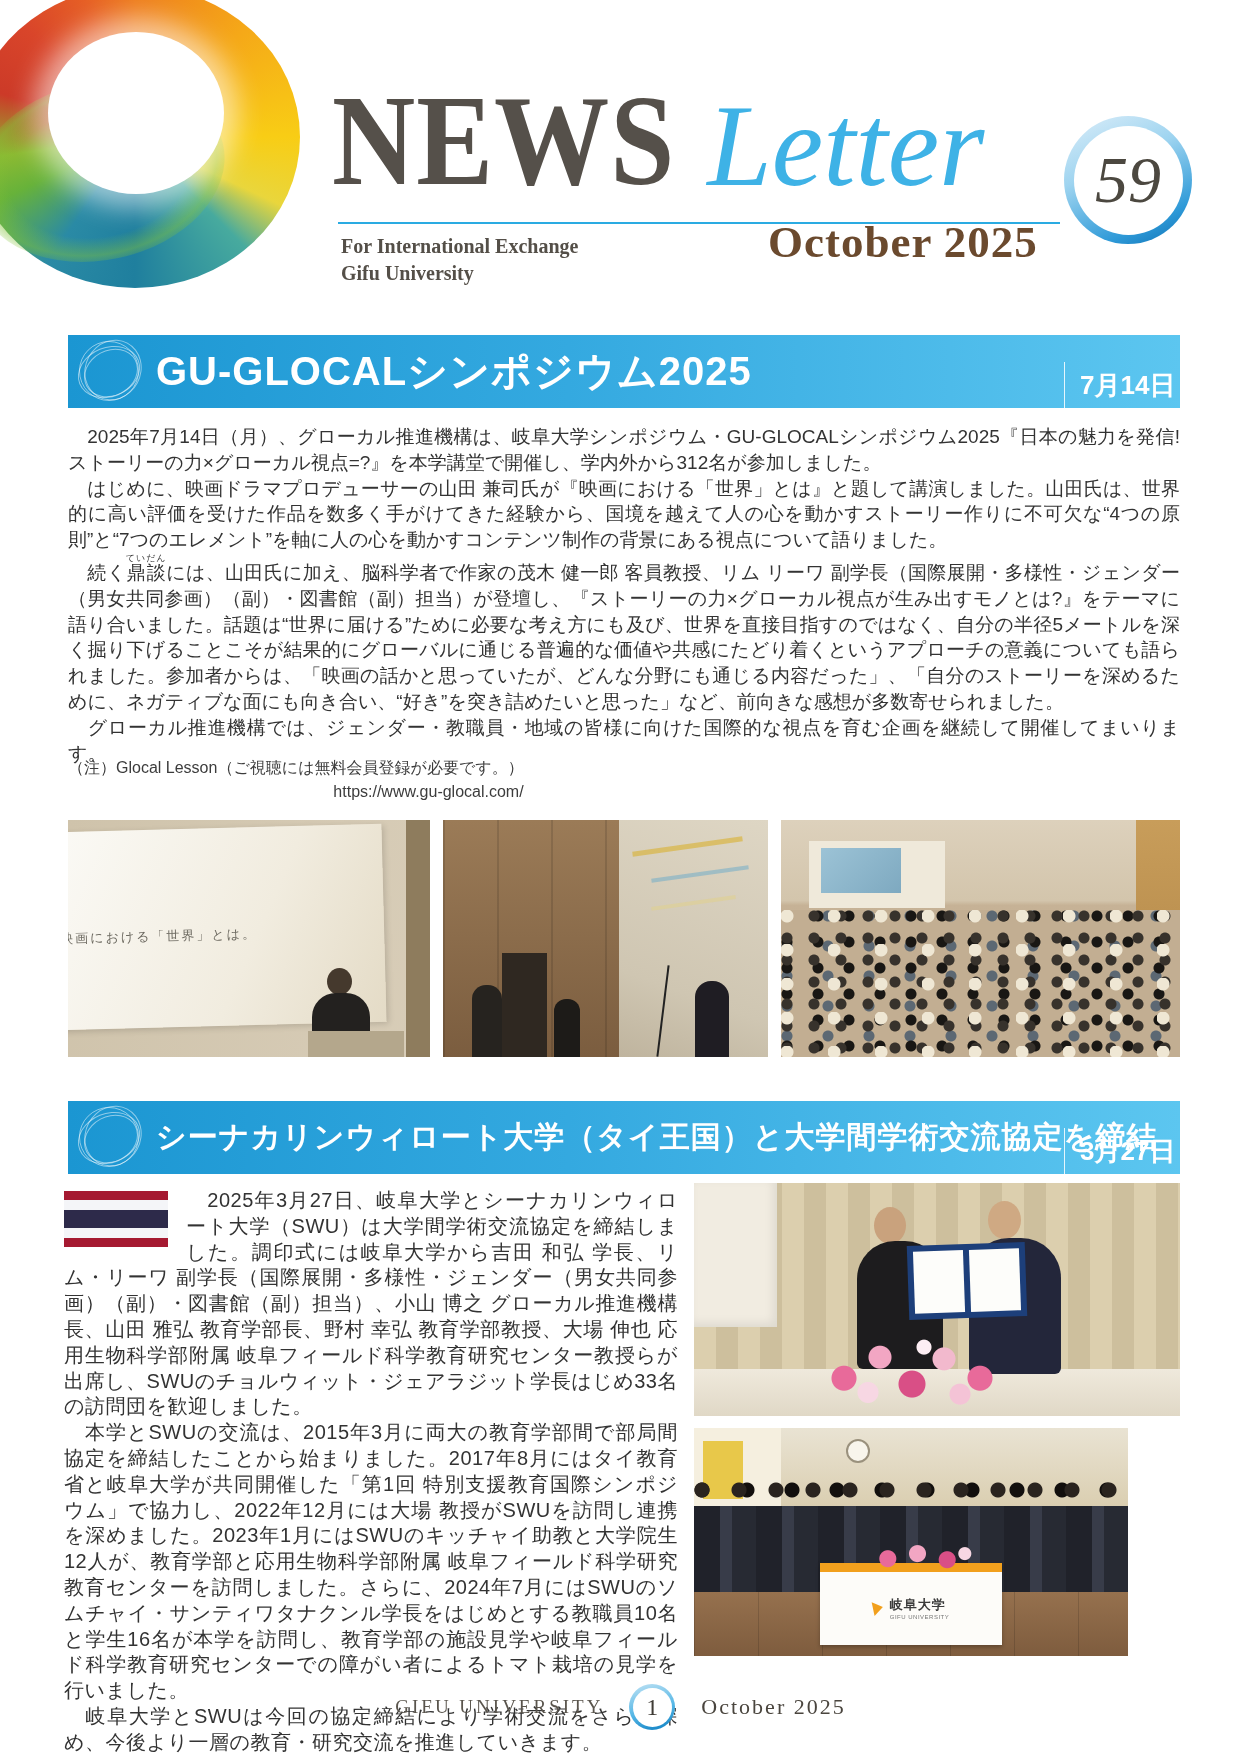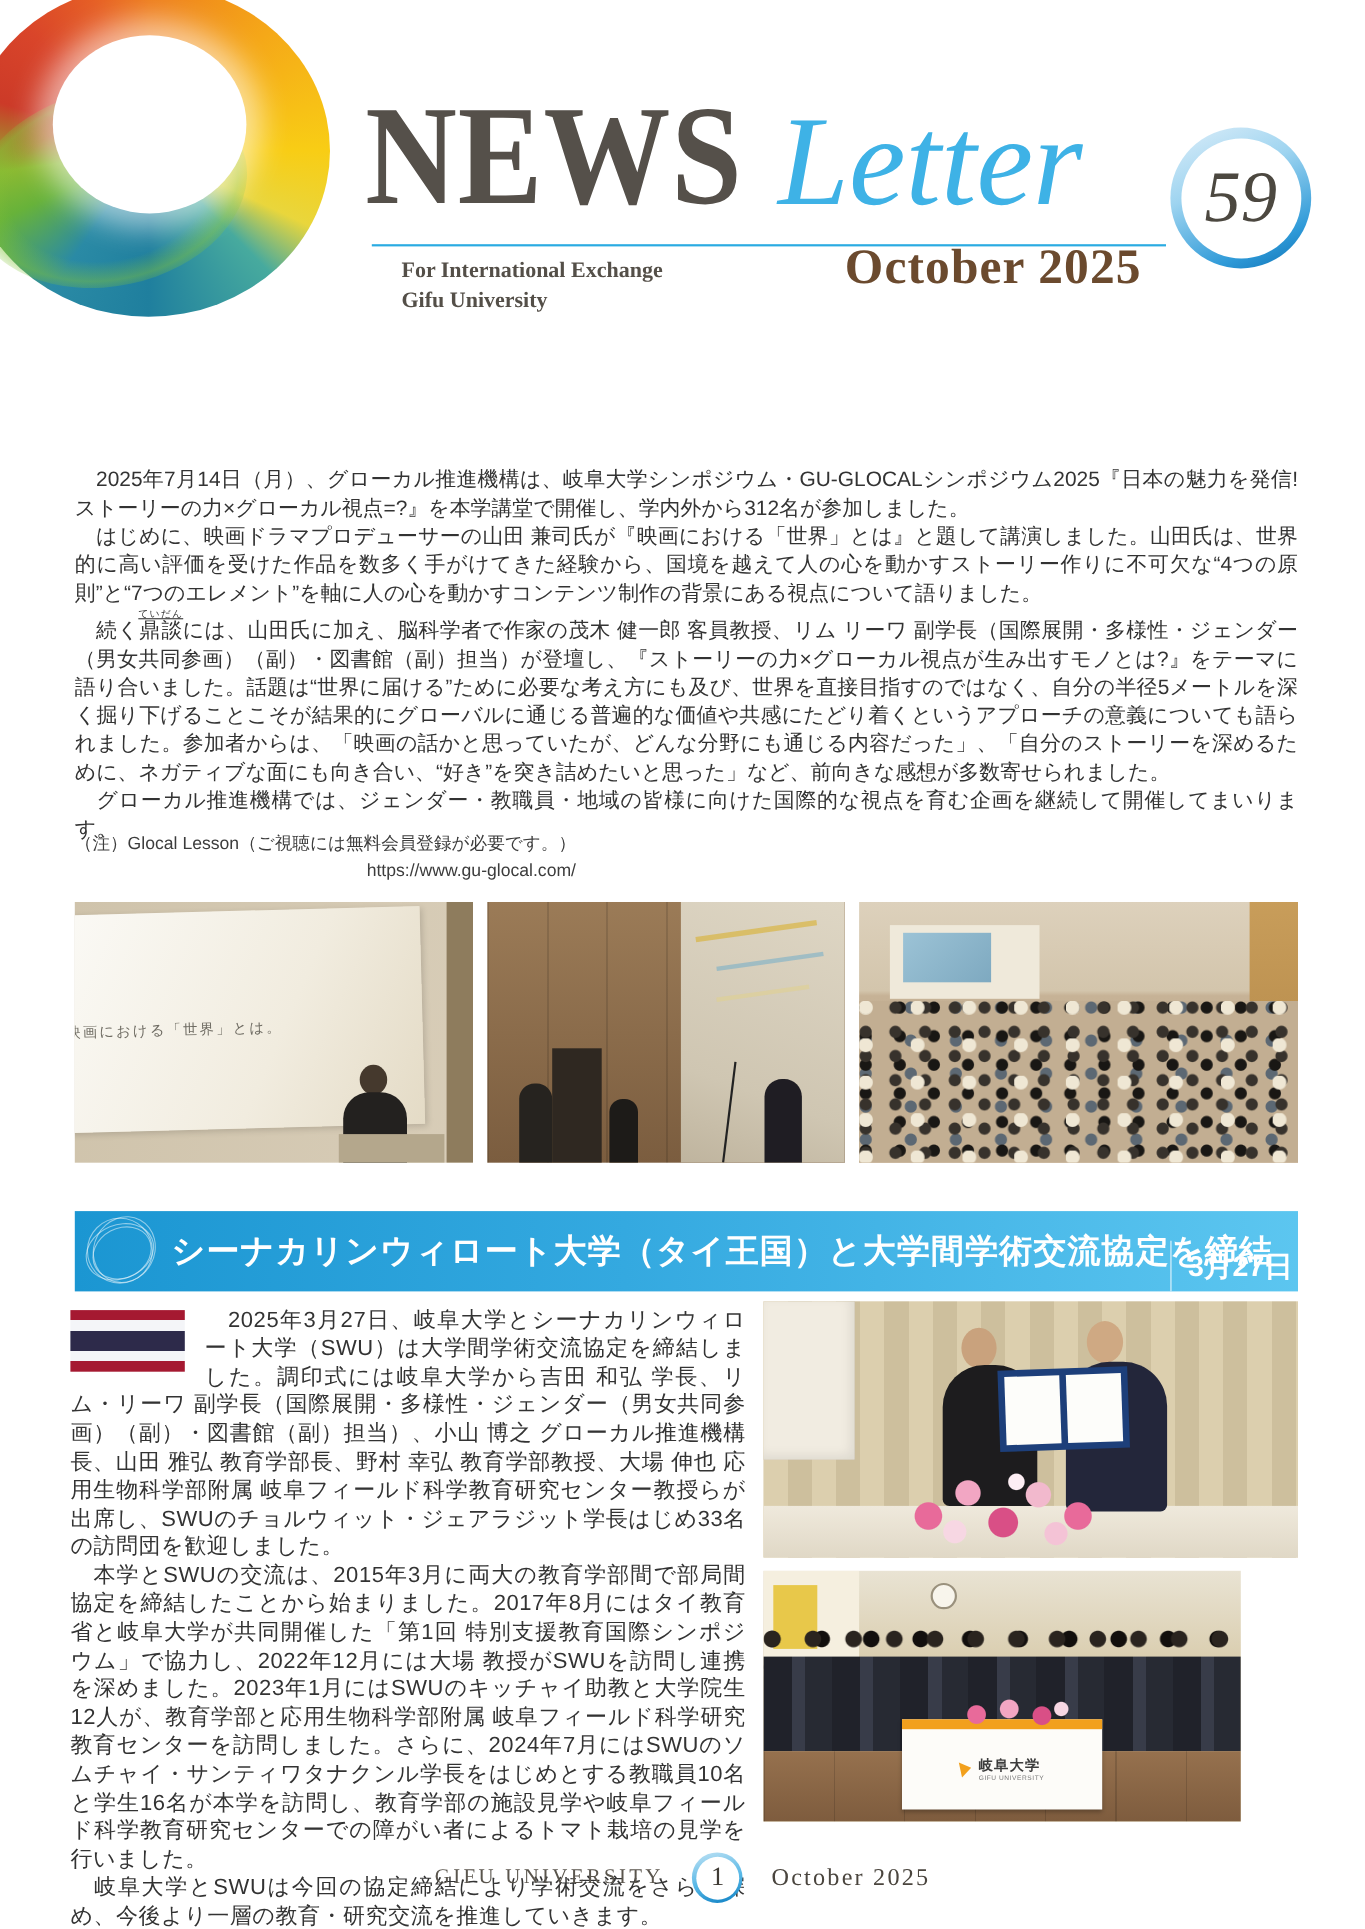--- a/index.html
+++ b/index.html
@@ -21,21 +21,21 @@
     transform:rotate(-12deg); }
   .org-title { position:absolute; left:338px; top:36px; font-size:34px; font-weight:700;
     color:#544f48; letter-spacing:3px; }
   .masthead { position:absolute; left:332px; top:82px; white-space:nowrap;
     font-family:"Liberation Serif","DejaVu Serif",serif; line-height:1; display:flex; align-items:baseline; }
   .news-word { font-size:124px; font-weight:700; color:#55504a; letter-spacing:1px;
     transform:scale(.93,1.04); transform-origin:left bottom; display:inline-block; }
   .letter-word { font-size:116px; font-style:italic; font-weight:400; color:#3eb2e6; margin-left:6px; display:inline-block; }
   .mast-rule { position:absolute; left:338px; top:222px; width:722px; height:2px; background:#2aabe2; }
   .tagline { position:absolute; left:341px; top:233px; font-family:"Liberation Serif","DejaVu Serif",serif;
-    font-weight:700; font-size:20px; line-height:27px; color:#544f48;margin-left:24px; }
+    font-weight:700; font-size:20px; line-height:27px; color:#544f48; }
   .issue-month { position:absolute; left:768px; top:216px; font-family:"Liberation Serif","DejaVu Serif",serif;
     font-weight:700; font-size:45px; color:#6b4a2e; letter-spacing:1px; }
   .issue-badge { position:absolute; left:1064px; top:116px; width:128px; height:128px; border-radius:50%;
     background:linear-gradient(155deg,#ddeef9 0%,#9ed4f0 38%,#2f9ad8 78%,#0b6fb3 100%);
     display:flex; align-items:center; justify-content:center;font-style:italic; }
   .issue-badge-inner { width:109px; height:109px; border-radius:50%; background:#fff;
     display:flex; align-items:center; justify-content:center;
     font-family:"Liberation Serif","DejaVu Serif",serif; font-size:66px; color:#4c4840; }
   
   .section-bar { position:absolute; left:68px; width:1112px; height:73px;
@@ -50,21 +50,21 @@
   .bar-title { color:#fff; font-weight:700; padding-left:88px; letter-spacing:1px; }
   .bar-title-lg { font-size:40px; }
   .bar-title-sm { font-size:30px; }
   .bar-date { position:absolute; right:0; bottom:0; height:46px; width:116px;
     border-left:1.5px solid rgba(255,255,255,.85); display:flex; align-items:center;
     padding-left:15px; color:#fff; font-size:26px; font-weight:700; }
   
   .a1-body { position:absolute; left:68px; top:424px; width:1112px;
     font-size:19px; line-height:25.8px; text-align:justify; color:#333; }
   .a1-body p { margin:0; }
-  ruby rt { font-size:9px; color:#333; letter-spacing:1px;text-decoration:underline; }
+  ruby rt { font-size:9px; color:#333; letter-spacing:1px; }
   .note-sup { font-size:11px; vertical-align:super; }
   .a1-note { position:absolute; left:68px; top:756px; font-size:16px; line-height:24px; color:#3c3c3c;text-align:right; }
   .a1-note .url-line { padding-left:40px; }
   
   .photos1 { position:absolute; left:68px; top:820px; width:1112px; height:237px; display:flex; gap:13px; }
   .photo { position:relative; overflow:hidden; background:#cfc3ab; }
   .ph1 { width:362px; background:linear-gradient(100deg,#cfc3ab 0%,#d8cdb8 100%); }
   .ph1 .screen { position:absolute; left:-14px; top:8px; width:330px; height:198px;
     background:linear-gradient(115deg,#fbfaf6 0%,#f1ecdf 60%,#e4dbc6 100%);
     transform:rotate(-1.5deg); box-shadow:2px 2px 6px rgba(0,0,0,.15); }
@@ -191,20 +191,30 @@
   <div class="mast-rule"></div>
   <div class="tagline">
     <div>For International Exchange</div>
     <div>Gifu University</div>
   </div>
   <div class="issue-month">October 2025</div>
   <div class="issue-badge">
     <div class="issue-badge-inner">59</div>
   </div>
 
+  <div class="section-bar" style="top:335px;">
+    <span class="bar-swirl">
+        <i></i>
+        <i></i>
+        <i></i>
+        <i></i>
+      </span>
+    <span class="bar-title bar-title-lg">GU-GLOCALシンポジウム2025</span>
+    <span class="bar-date">7月14日</span>
+  </div>
 
   <div class="a1-body">
     <p>　2025年7月14日（月）、グローカル推進機構は、岐阜大学シンポジウム・GU-GLOCALシンポジウム2025『日本の魅力を発信!ストーリーの力×グローカル視点=?』を本学講堂で開催し、学内外から312名が参加しました。</p>
     <p>　はじめに、映画ドラマプロデューサーの山田 兼司氏が『映画における「世界」とは』と題して講演しました。山田氏は、世界的に高い評価を受けた作品を数多く手がけてきた経験から、国境を越えて人の心を動かすストーリー作りに不可欠な“4つの原則”と“7つのエレメント”を軸に人の心を動かすコンテンツ制作の背景にある視点について語りました。</p>
     <p><span>　続く</span><ruby><span>鼎談</span><rt>ていだん</rt></ruby><span>には、山田氏に加え、脳科学者で作家の茂木 健一郎 客員教授、リム リーワ 副学長（国際展開・多様性・ジェンダー（男女共同参画）（副）・図書館（副）担当）が登壇し、『ストーリーの力×グローカル視点が生み出すモノとは?』をテーマに語り合いました。話題は“世界に届ける”ために必要な考え方にも及び、世界を直接目指すのではなく、自分の半径5メートルを深く掘り下げることこそが結果的にグローバルに通じる普遍的な価値や共感にたどり着くというアプローチの意義についても語られました。参加者からは、「映画の話かと思っていたが、どんな分野にも通じる内容だった」、「自分のストーリーを深めるために、ネガティブな面にも向き合い、“好き”を突き詰めたいと思った」など、前向きな感想が多数寄せられました。</span></p>
     <p>　グローカル推進機構では、ジェンダー・教職員・地域の皆様に向けた国際的な視点を育む企画を継続して開催してまいります。</p>
   </div>
   <div class="a1-note">
     <div>（注）Glocal Lesson（ご視聴には無料会員登録が必要です。）</div>
     <div class="url-line">https://www.gu-glocal.com/</div>

